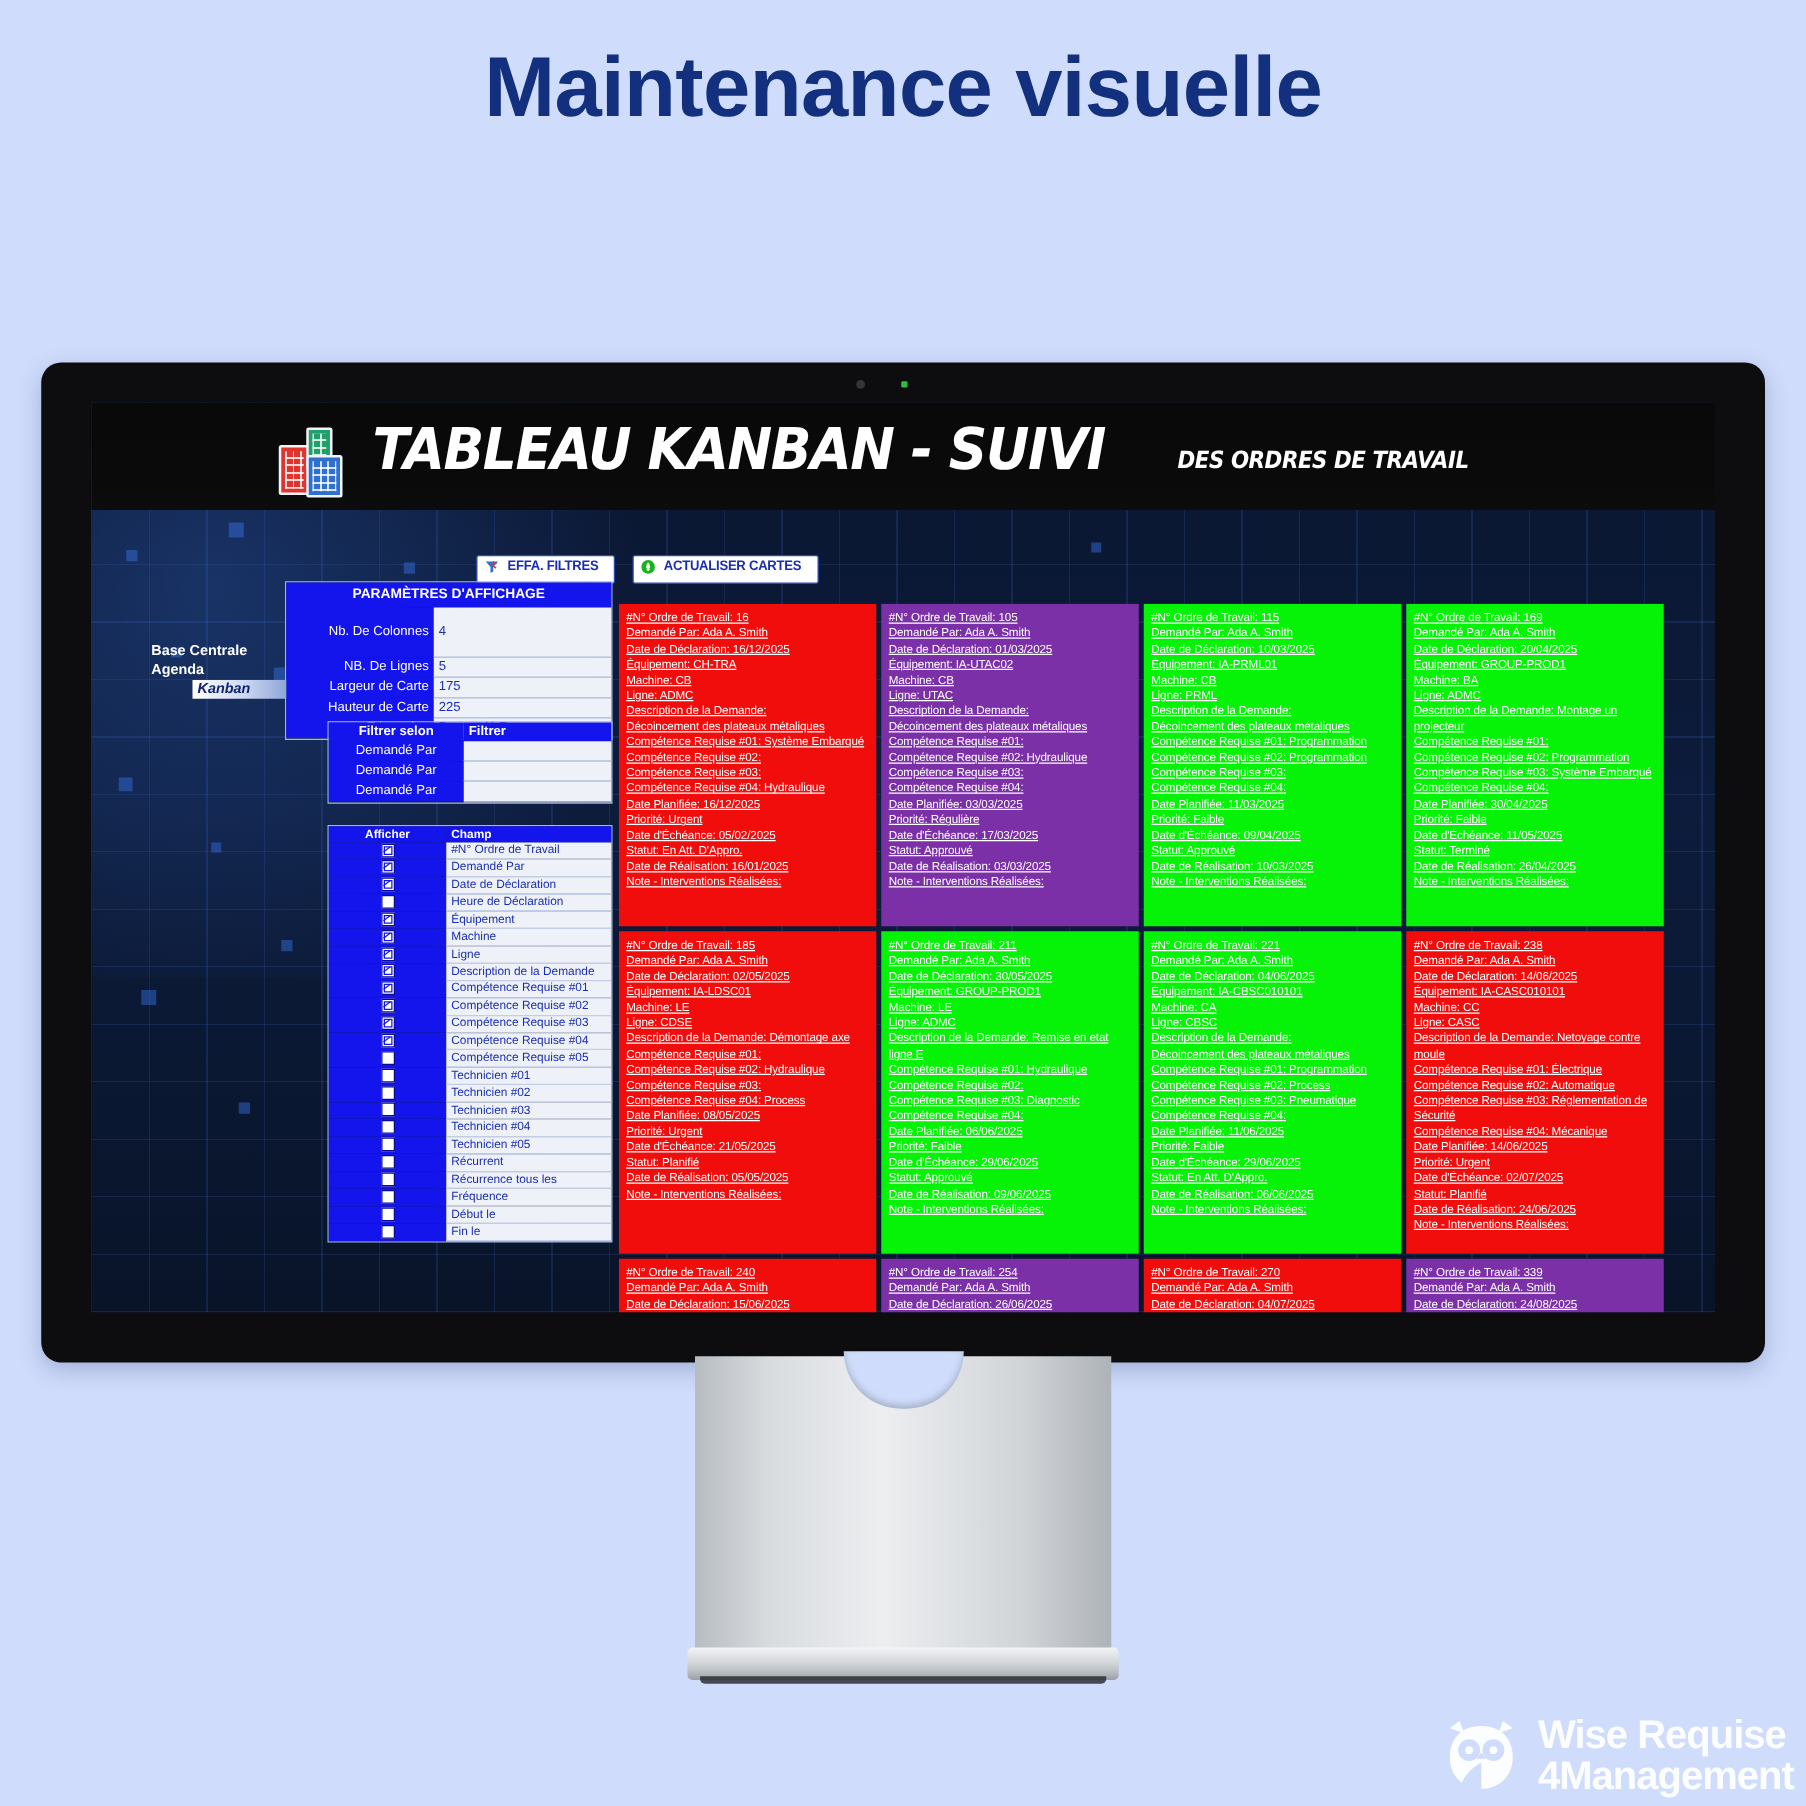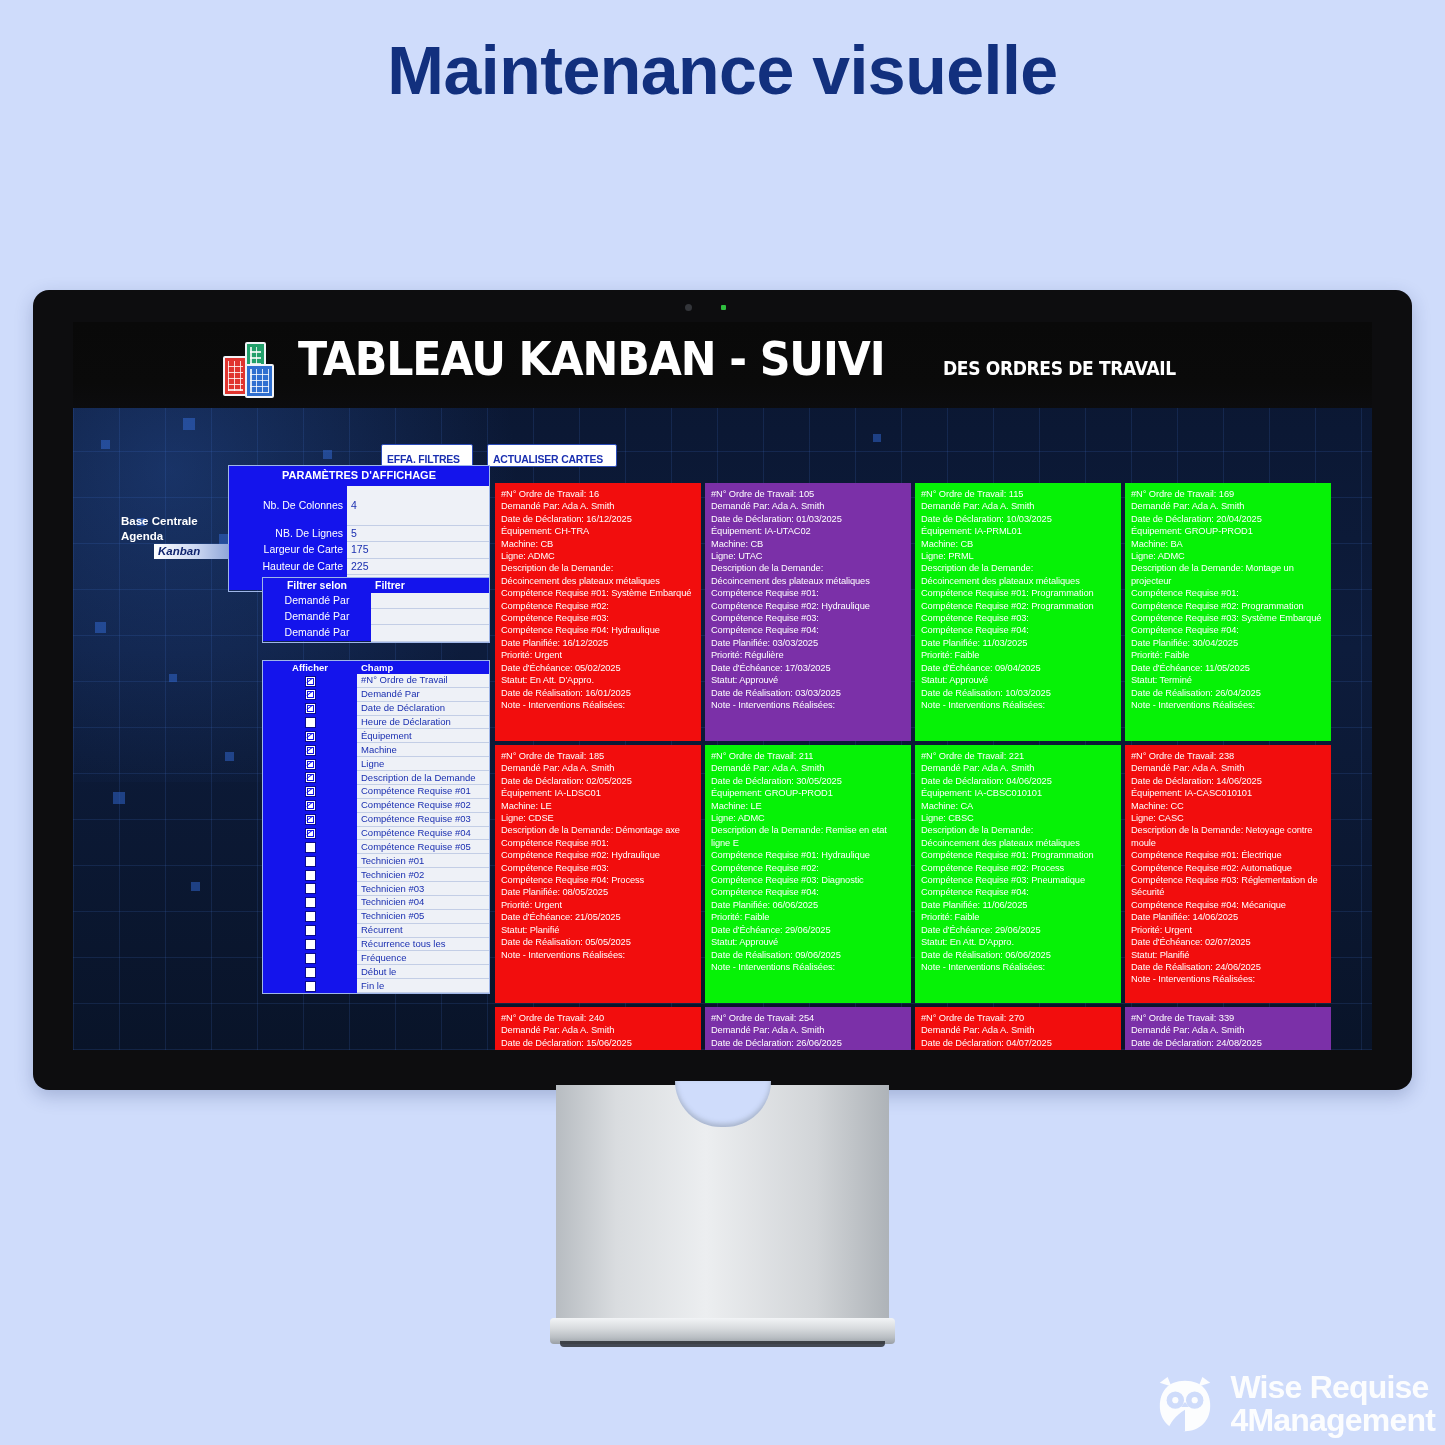--- a/index.html
+++ b/index.html
@@ -63,31 +63,31 @@
     background:linear-gradient(180deg,#090909 0%,#0a0a0a 70%,#0c0c0e 100%);z-index:4;}
   #logo-mark{position:absolute;left:150px;top:20px;width:60px;height:52px;}
   .blk{position:absolute;border:2px solid #f2f4f8;border-radius:2px;}
   #blk-red{left:0;top:14px;width:21px;height:36px;background:#e0342f;}
   #blk-green{left:22px;top:0px;width:17px;height:30px;background:#22a06b;}
   #blk-blue{left:22px;top:22px;width:25px;height:30px;background:#2f6fd0;}
   .grid-lines{position:absolute;inset:3px;
     background-image:
       repeating-linear-gradient(0deg,rgba(255,255,255,.8) 0 1.5px,transparent 1.5px 6px),
       repeating-linear-gradient(90deg,rgba(255,255,255,.8) 0 1.5px,transparent 1.5px 6px);}
-  #title-wrap{position:absolute;left:225px;top:14px;display:flex;align-items:flex-end;}
+  #title-wrap{position:absolute;left:225px;top:14px;display:flex;align-items:flex-end;font-style:italic;}
   #title-wrap .main{color:#fff;font-family:"DejaVu Sans",sans-serif;font-size:46px;
     font-weight:bold;letter-spacing:-1.2px;line-height:1;transform:scaleX(.93);transform-origin:left bottom;}
   #title-wrap .sub{color:#fff;font-family:"DejaVu Sans",sans-serif;font-size:19px;
     font-weight:bold;letter-spacing:-.4px;line-height:1;margin-left:14px;margin-bottom:4px;
     transform:scaleX(.9);transform-origin:left bottom;}
 
   
   #toolbar{position:absolute;left:308px;top:122px;display:flex;gap:14px;z-index:5;}
   .tb-btn{background:#ffffff;border:1px solid #2b4bb8;border-radius:2px;
-    padding:2px 8px 2px 5px;display:flex;align-items:flex-start;gap:6px;height:17px;flex-direction:column;}
+    padding:2px 8px 2px 5px;display:flex;align-items:flex-start;gap:6px;height:17px;}
   .tb-btn .lbl{color:#1a2fb0;font-size:11px;font-weight:bold;letter-spacing:-.2px;
     transform:scaleX(.95);transform-origin:left center;white-space:nowrap;}
   .tb-ico{width:13px;height:13px;display:block;}
 
   
   .panel{position:absolute;z-index:5;border:1px solid #9fb6e8;}
   .tbl{border-collapse:collapse;width:100%;font-size:10.5px;}
   .tbl td{padding:1px 4px;line-height:1.25;}
   .hdr-blue{background:#1414ec;color:#fff;font-weight:bold;text-align:center;}
   .lbl-blue{background:#1414ec;color:#fff;text-align:right;white-space:nowrap;}
@@ -111,21 +111,21 @@
     border:1px solid #1414ec;}
   .chk.on::before{content:"";position:absolute;left:0.5px;top:3px;width:7px;height:1px;
     background:#1414ec;transform:rotate(-38deg);}
   .fld-cell{background:#eef1f7;color:#1a2fb0;border-bottom:1px solid #c3cee6;}
 
   
   #board{position:absolute;left:422px;top:161px;width:846px;height:567px;
     display:grid;grid-template-columns:repeat(4,206px);grid-auto-rows:258px;
     gap:4px 4px;z-index:5;overflow:hidden;}
   .card{padding:5px 6px;overflow:hidden;color:#ffffff;
-    font-size:9.3px;line-height:12.4px;letter-spacing:-.1px;}
+    font-size:9.3px;line-height:12.4px;letter-spacing:-.1px;text-decoration:underline;}
   .card.red{background:#f20d0d;}
   .card.green{background:#06f206;}
   .card.purple{background:#7b30a8;}
   .card .row{white-space:normal;}
 
   
   #neck{position:absolute;left:556px;top:1085px;width:333px;height:240px;
     background:linear-gradient(90deg,#b7bcc1 0%,#d9dcdf 18%,#eceef0 45%,#d2d5d8 78%,#aeb3b8 100%);
     border-radius:0 0 6px 6px;}
   #neck-notch{position:absolute;left:50%;margin-left:-48px;top:-4px;width:96px;height:46px;

